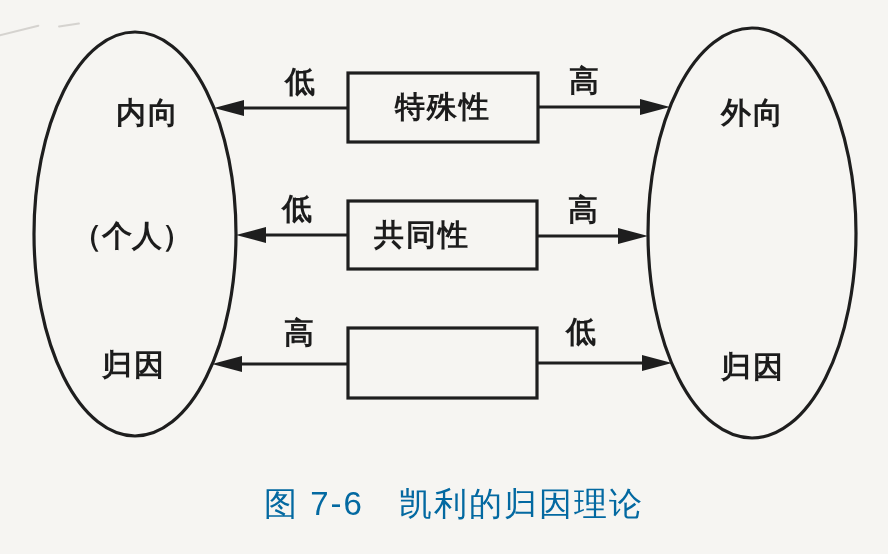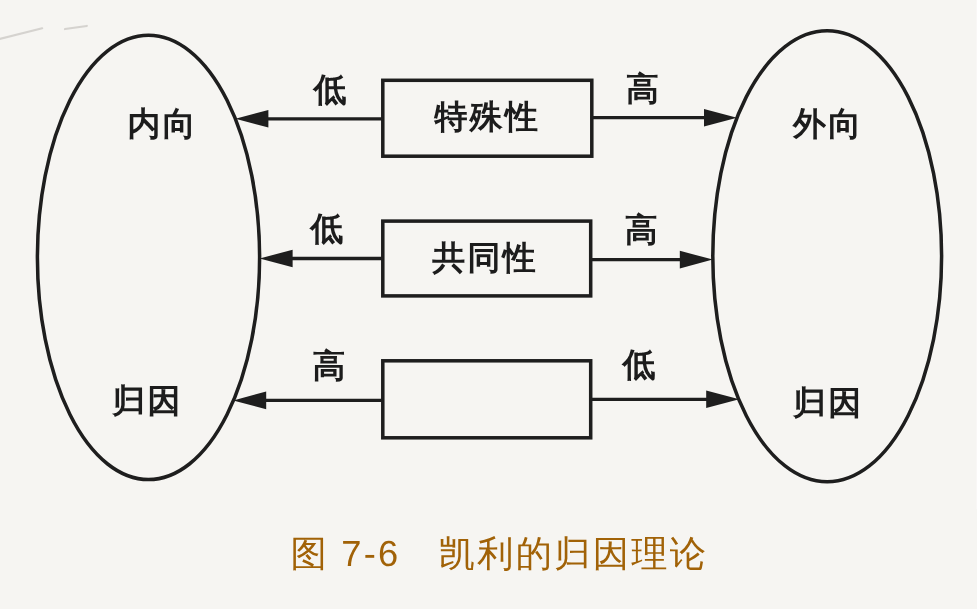--- a/index.html
+++ b/index.html
@@ -25,21 +25,21 @@
     letter-spacing: 2px;
   }
   .lbl.small-gap { letter-spacing: 0; }
   .caption {
     position: absolute;
     left: 454px;
     top: 504px;
     transform: translate(-50%, -50%);
     font-size: 33px;
     font-weight: 400;
-    color: #a16207;
+    color: #0369a1;
     white-space: nowrap;
     letter-spacing: 2px;
   }
   .scan-mark {
     position: absolute;
     background: #b9b7b3;
     opacity: 0.55;
     border-radius: 2px;
   }
   .scan-mark.m1 { left: -6px; top: 30px; width: 46px; height: 2px; transform: rotate(-14deg); }
@@ -72,31 +72,32 @@
     <polygon points="648,236 618,228 618,244" fill="#1e1e1e"></polygon>
 
     <rect x="348" y="328" width="189" height="70" fill="none" stroke="#1e1e1e" stroke-width="3.2"></rect>
     <line x1="349" y1="364" x2="240" y2="364" stroke="#1e1e1e" stroke-width="3"></line>
     <polygon points="212,364 242,356 242,372" fill="#1e1e1e"></polygon>
     <line x1="537" y1="363" x2="644" y2="363" stroke="#1e1e1e" stroke-width="3"></line>
     <polygon points="672,363 642,355 642,371" fill="#1e1e1e"></polygon>
   </svg>
 
   <div class="lbl" style="left:148px; top:113px;">内向</div>
+  <div class="lbl small-gap" style="left:132px; top:236px;">（个人）</div>
   <div class="lbl" style="left:134px; top:365px;">归因</div>
 
   <div class="lbl" style="left:753px; top:113px;">外向</div>
   <div class="lbl" style="left:753px; top:367px;">归因</div>
 
   <div class="lbl" style="left:301px; top:82px;">低</div>
   <div class="lbl" style="left:443px; top:107px;">特殊性</div>
   <div class="lbl" style="left:585px; top:81px;">高</div>
 
   <div class="lbl" style="left:298px; top:209px;">低</div>
-  <div class="lbl" style="left:441px; top:235px;">共同性</div>
+  <div class="lbl" style="left:422px; top:235px;">共同性</div>
   <div class="lbl" style="left:584px; top:210px;">高</div>
 
   <div class="lbl" style="left:300px; top:333px;">高</div>
   <div class="lbl" style="left:582px; top:332px;">低</div>
 
   <div class="caption">图 7-6　凯利的归因理论</div>
 
 </div>
 
 </body></html>

